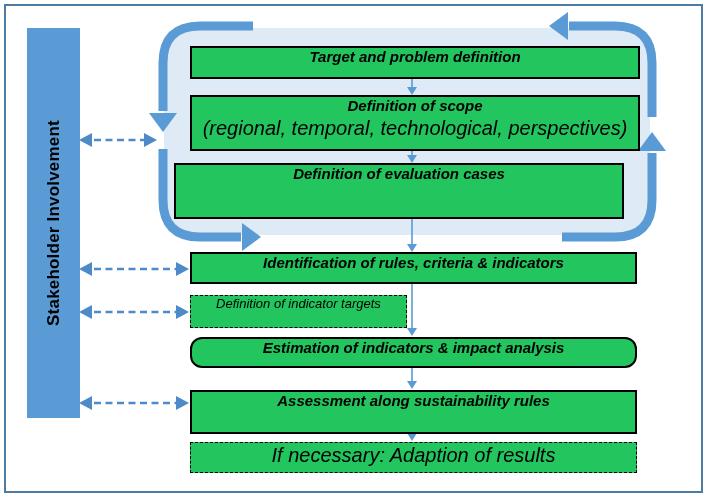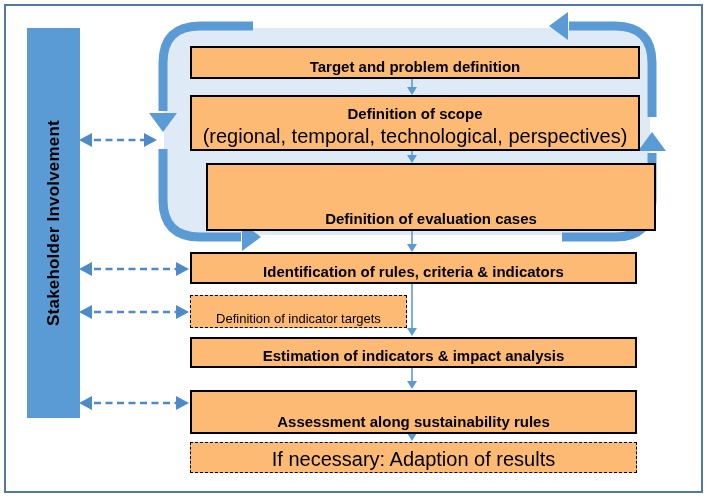--- a/index.html
+++ b/index.html
@@ -17,35 +17,35 @@
   .bar{
     position:absolute;left:27px;top:28px;width:53px;height:390px;
     background:#5B9BD5;z-index:2;
     display:flex;align-items:center;justify-content:center;
   }
   .bar span{
     transform:rotate(-90deg);white-space:nowrap;
     font-weight:bold;font-size:17px;color:#000;letter-spacing:0.2px;
   }
   .box{
-    position:absolute;box-sizing:border-box;background:#fdba74;z-index:2;
-    display:flex;flex-direction:column;align-items:center;justify-content:flex-end;
-    text-align:center;line-height:1.25;
+    position:absolute;box-sizing:border-box;background:#22c55e;z-index:2;
+    display:flex;flex-direction:column;align-items:center;justify-content:flex-start;
+    text-align:center;line-height:1.25;font-style:italic;
   }
   .solidbox{border:2px solid #000;}
   .dashbox{border:1.5px dashed #000;}
   .t-bold{font-weight:bold;font-size:15px;}
   .t-reg{font-weight:normal;font-size:20px;}
   .b1{left:190px;top:46px;width:450px;height:33px;}
   .b2{left:190px;top:95px;width:450px;height:56px;}
-  .b3{left:206px;top:163px;width:450px;height:68px;}
+  .b3{left:174px;top:163px;width:450px;height:56px;}
   .b4{left:190px;top:252px;width:447px;height:32px;}
   .b5{left:190px;top:295px;width:217px;height:33px;}
   .b5 .t-reg{font-size:13px;}
-  .b6{left:190px;top:337px;width:447px;height:31px;}
+  .b6{left:190px;top:337px;width:447px;height:31px;border-radius:12px;}
   .b7{left:190px;top:390px;width:447px;height:44px;}
   .b8{left:190px;top:442px;width:447px;height:31px;}
   .b8 .t-reg{font-size:20px;}
 </style>
 </head>
 <body>
 
 <div class="frame"></div>
 
 <svg class="layer" width="710" height="501" viewBox="0 0 710 501">

